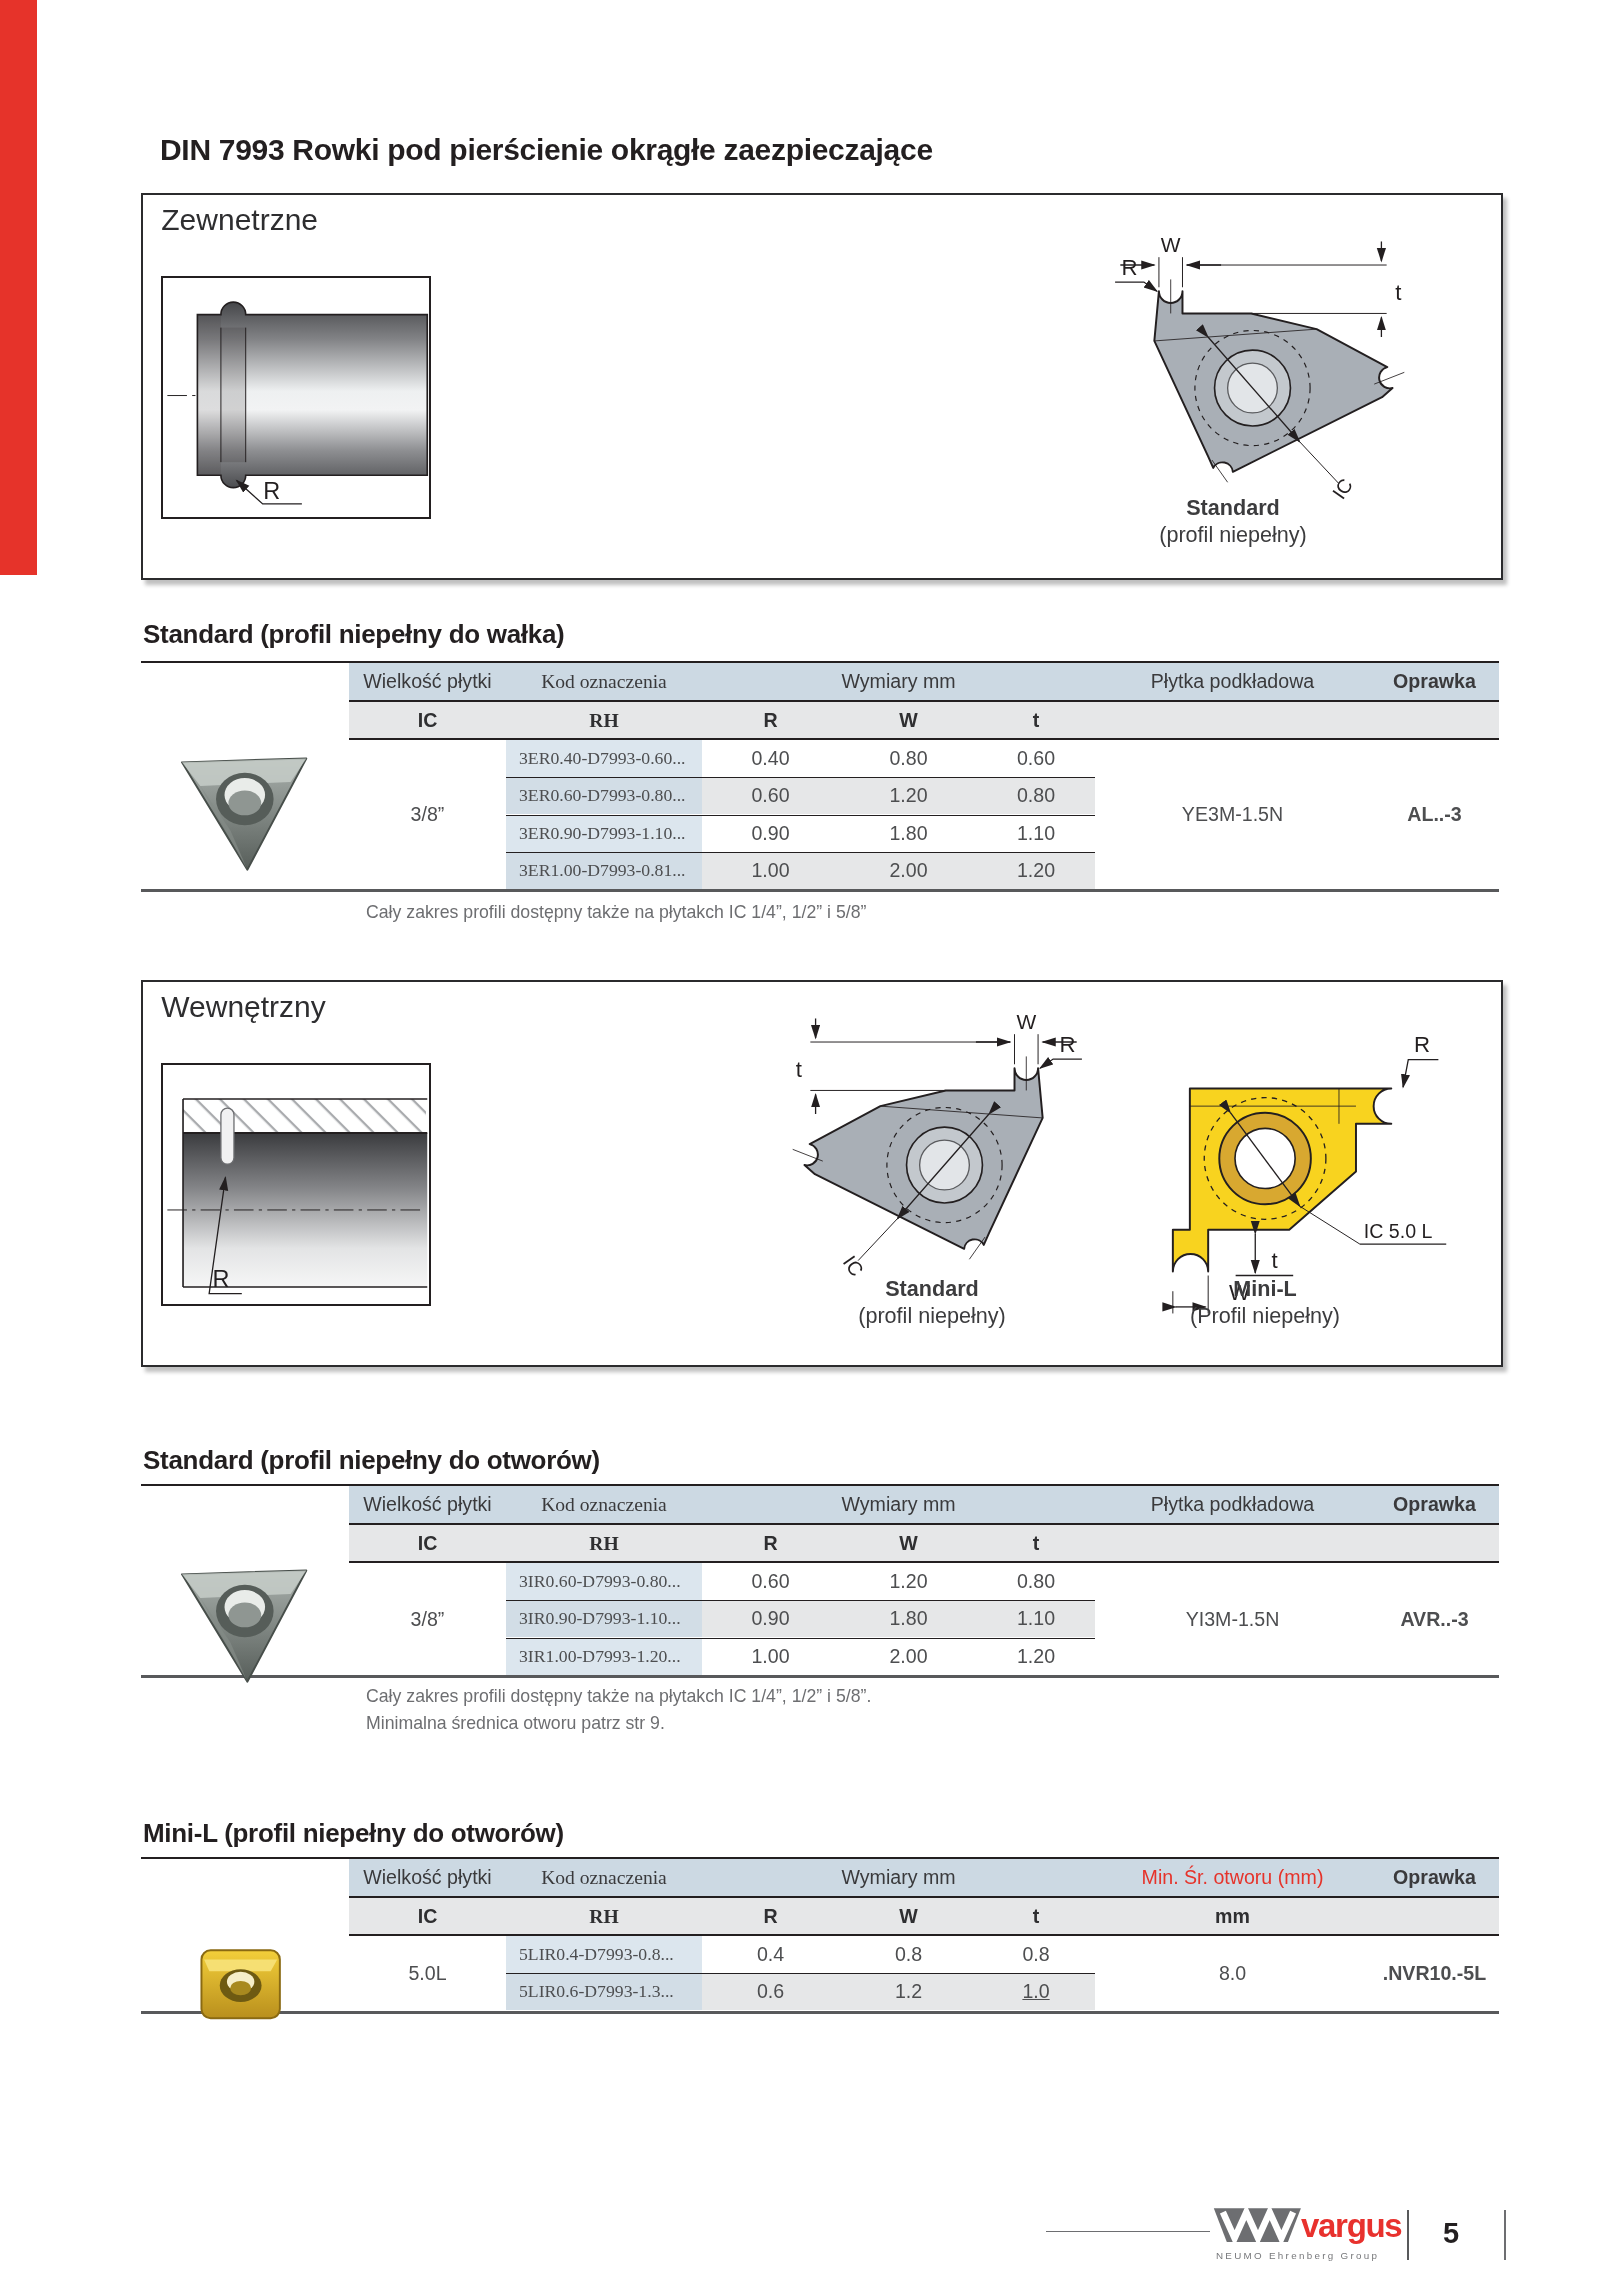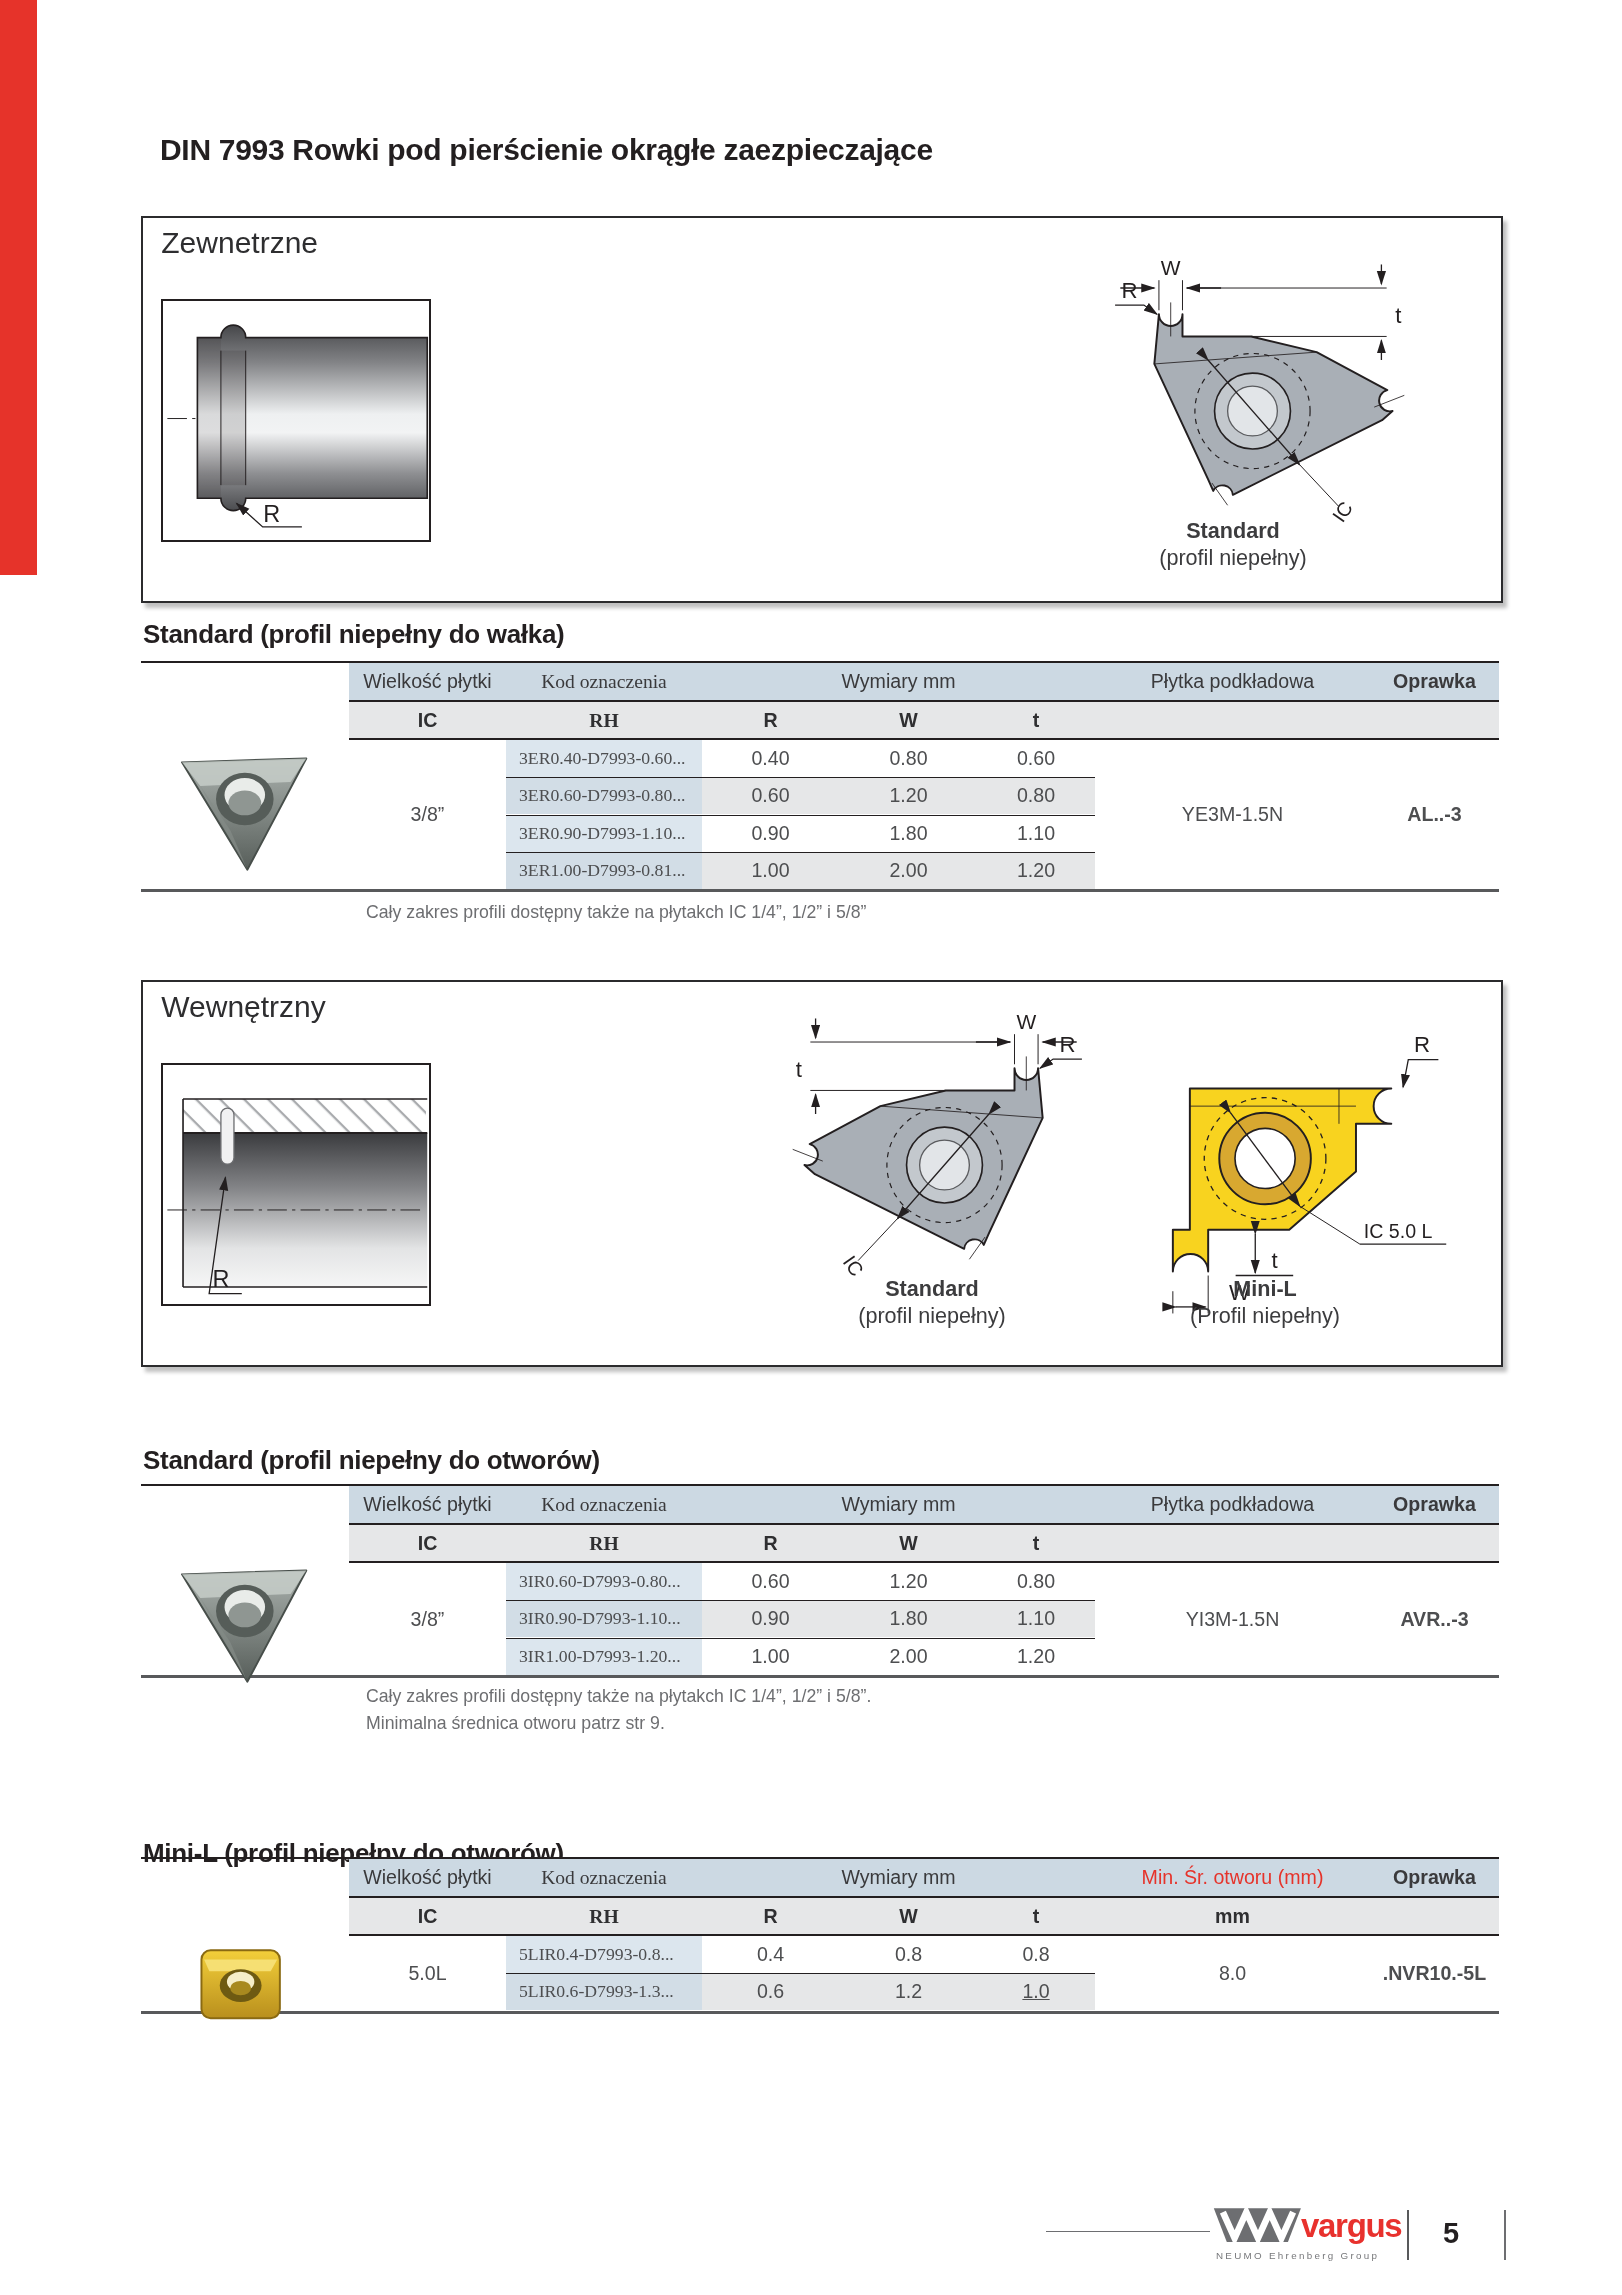--- a/index.html
+++ b/index.html
@@ -53,21 +53,21 @@
 </style>
 </head>
 <body>
 
 <div class="page">
 
   <div class="abs redbar"></div>
 
   <div class="abs title">DIN 7993 Rowki pod pierścienie okrągłe zaezpieczające</div>
 
-  <div class="abs panel" style="top:193px;margin-top:23px;">
+  <div class="abs panel" style="top:193px;">
     <div class="panel-label">Zewnetrzne</div>
 
     <div class="frame">
       <svg width="266" height="239" viewBox="0 0 406 366">
         <defs>
           <linearGradient id="gsh" x1="0" y1="0" x2="0" y2="1">
             <stop offset="0" stop-color="#46474a"></stop>
               <stop offset="0.2" stop-color="#828386"></stop>
             <stop offset="0.48" stop-color="#eef0f1"></stop>
               <stop offset="0.58" stop-color="#f2f3f4"></stop>
@@ -353,21 +353,21 @@
 
   <svg class="abs" style="left:165px;top:1544px;" width="157" height="151" viewBox="0 0 240 230">
     <path d="M26,46 L216,40 L126,210 Z" fill="url(#pg1)" stroke="#474e4a" stroke-width="3" stroke-linejoin="round"></path>
     <path d="M26,46 L216,40 L192,76 L54,82 Z" fill="#c6ccc8" opacity="0.85"></path>
     <path d="M54,82 L126,210 L100,150 Z" fill="#848b87" opacity="0.7"></path>
     <ellipse cx="122" cy="102" rx="44" ry="40" fill="#565d59"></ellipse>
     <ellipse cx="122" cy="96" rx="31" ry="26" fill="#e9ece9"></ellipse>
     <ellipse cx="122" cy="108" rx="25" ry="19" fill="#8f9692"></ellipse>
   </svg>
 
-  <div class="abs sec-heading" style="top:1818px;margin-top:20px;">Mini-L (profil niepełny do otworów)</div>
+  <div class="abs sec-heading" style="top:1818px;">Mini-L (profil niepełny do otworów)</div>
 
   <div class="abs tbl" style="top:1857px;height:156px;">
     <div class="t-rule" style="top:0;"></div>
     <div class="hdr1" style="top:2px;"></div>
     <div class="band-rule" style="top:39px;"></div>
     <div class="hdr2" style="top:41px;"></div>
     <div class="band-rule" style="top:77px;"></div>
 
     <div class="cell hcell c1" style="top:2px;height:37px;">Wielkość płytki</div>
     <div class="cell hcell c2" style="top:2px;height:37px;">Kod oznaczenia</div>

